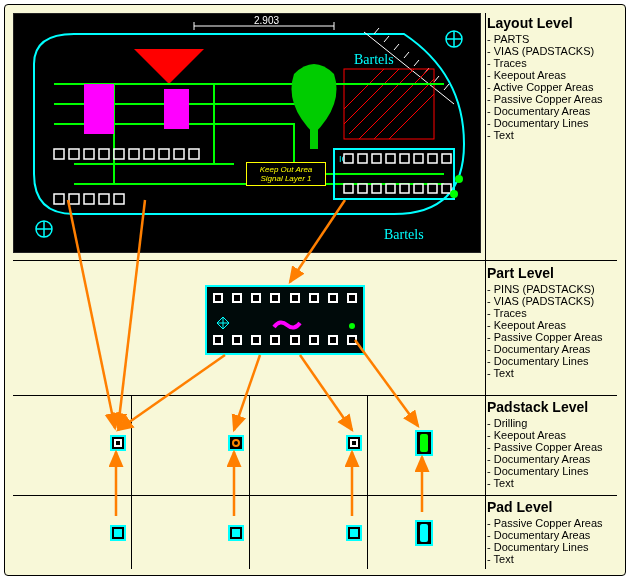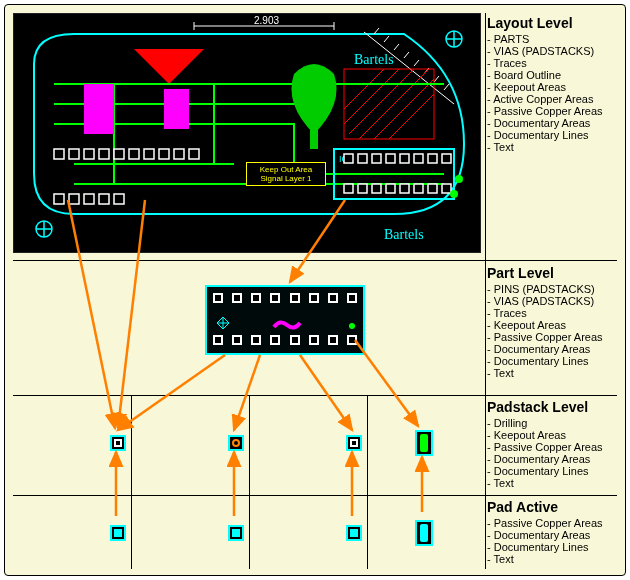--- a/index.html
+++ b/index.html
@@ -123,21 +123,21 @@
           <line x1="22" y1="215" x2="38" y2="215"></line>
           <line x1="30" y1="207" x2="30" y2="223"></line>
         <circle cx="440" cy="25" r="8"></circle>
           <line x1="432" y1="25" x2="448" y2="25"></line>
           <line x1="440" y1="17" x2="440" y2="33"></line>
       </g>
 
       <text x="340" y="50" class="bartels">Bartels</text>
       <text x="370" y="225" class="bartels">Bartels</text>
     </svg>
-    <div class="keepout" style="left:232px; top:148px; width:80px;">
+    <div class="keepout" style="left:232px; top:148px; width:80px;font-style:italic;">
       <div>Keep Out Area</div>
       <div>Signal Layer 1</div>
     </div>
   </div>
 
   <div class="hline" style="top:255px"></div>
   <div class="hline" style="top:390px"></div>
   <div class="hline" style="top:490px"></div>
 
   <div class="vline" style="left:480px; top:8px; height:556px;"></div>
@@ -145,21 +145,20 @@
   <div class="vline" style="left:126px; top:390px; height:174px;"></div>
   <div class="vline" style="left:244px; top:390px; height:174px;"></div>
   <div class="vline" style="left:362px; top:390px; height:174px;"></div>
 
   <div class="side" style="top:10px">
     <h4>Layout Level</h4>
     <ul>
       <li>PARTS</li>
       <li>VIAS (PADSTACKS)</li>
       <li>Traces</li>
-      <li>Board Outline</li>
       <li>Keepout Areas</li>
       <li>Active Copper Areas</li>
       <li>Passive Copper Areas</li>
       <li>Documentary Areas</li>
       <li>Documentary Lines</li>
       <li>Text</li>
     </ul>
   </div>
 
   <div class="side" style="top:260px">
@@ -182,21 +181,21 @@
       <li>Drilling</li>
       <li>Keepout Areas</li>
       <li>Passive Copper Areas</li>
       <li>Documentary Areas</li>
       <li>Documentary Lines</li>
       <li>Text</li>
     </ul>
   </div>
 
   <div class="side" style="top:494px">
-    <h4>Pad Active</h4>
+    <h4>Pad Level</h4>
     <ul>
       <li>Passive Copper Areas</li>
       <li>Documentary Areas</li>
       <li>Documentary Lines</li>
       <li>Text</li>
     </ul>
   </div>
 
   <div class="ic" style="left:200px; top:280px; width:160px; height:70px;">
     <div class="row" style="top:6px;">

